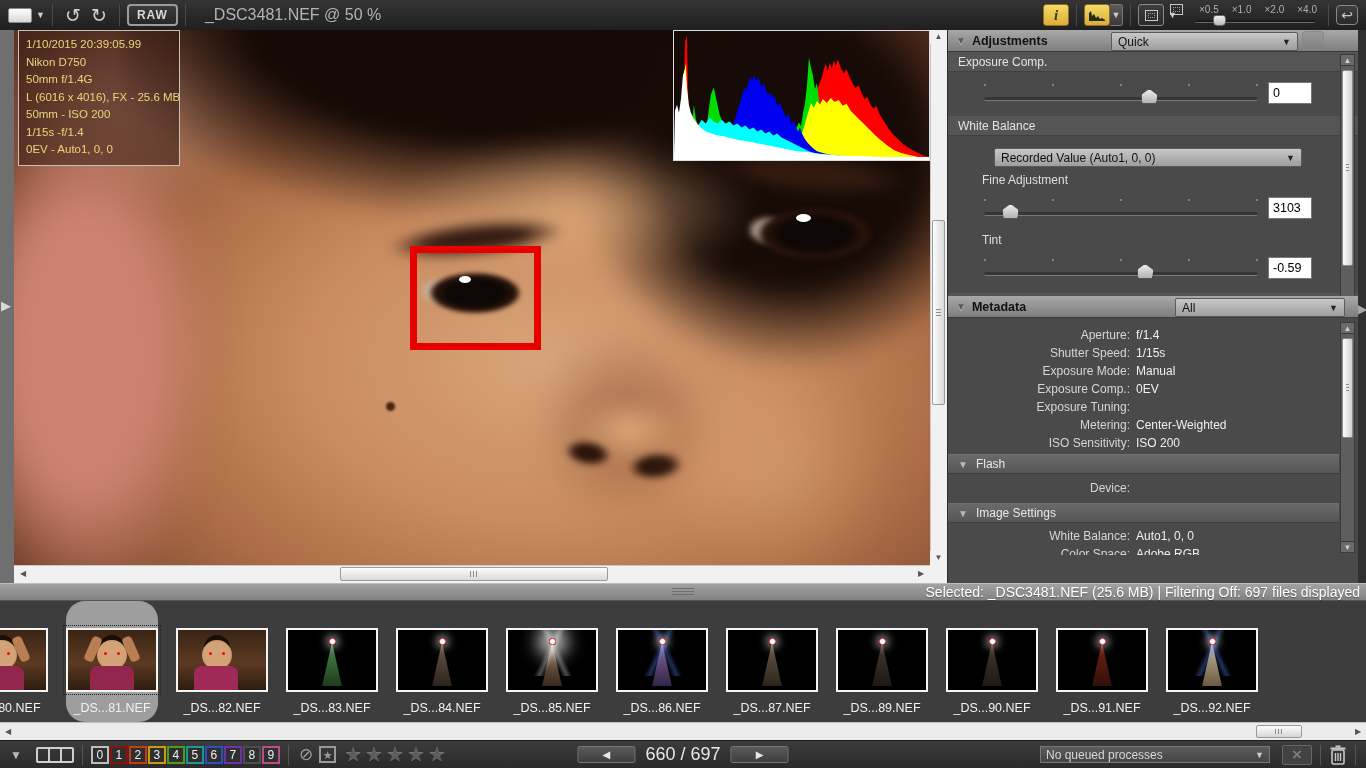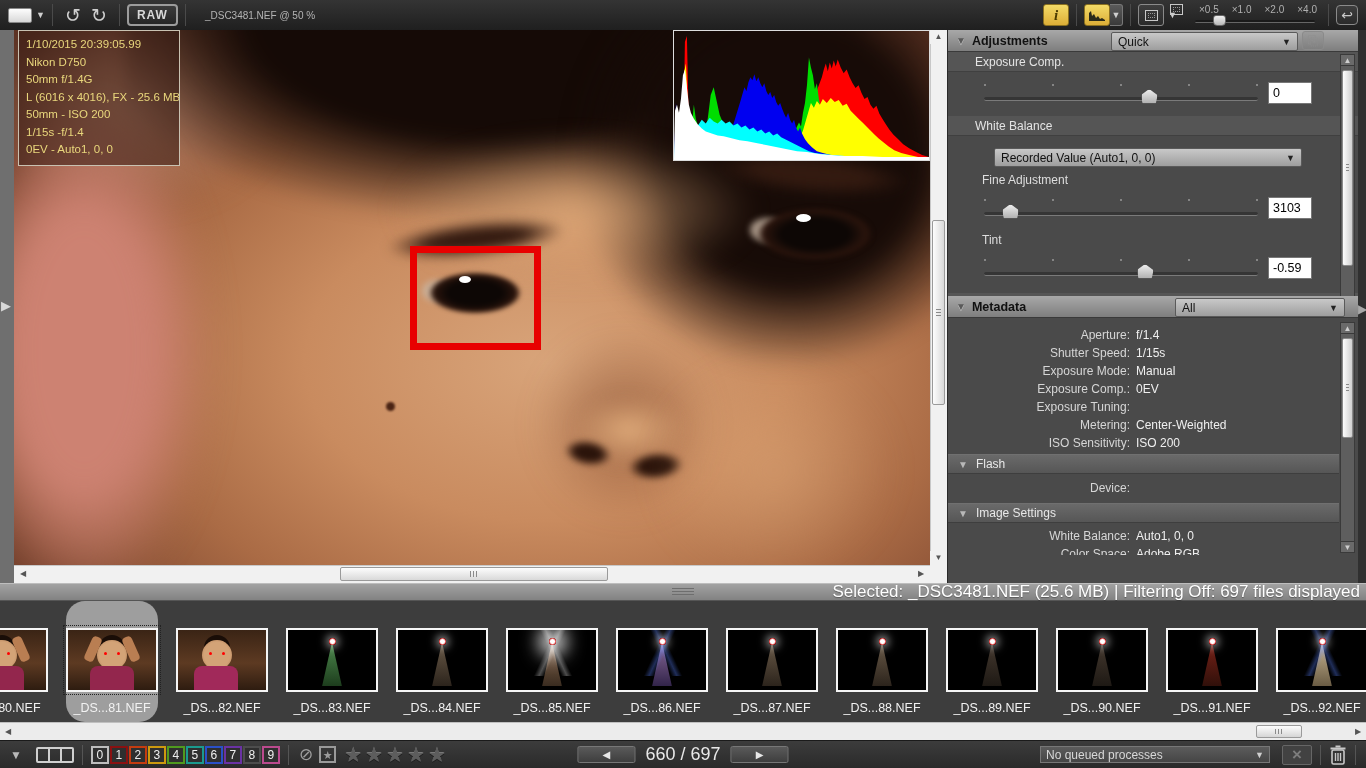--- a/index.html
+++ b/index.html
@@ -12,21 +12,21 @@
   #toolbar { position:absolute; left:0; top:0; width:1366px; height:30px;
     background:linear-gradient(#343434,#1f1f1f); display:flex; align-items:center; }
   .tsep { width:1px; height:22px; background:#4a4a4a; margin:0 7px; }
   .tbtn { display:flex; align-items:center; justify-content:center; color:#c8c8c8; cursor:default; }
   #fmt-btn { margin-left:8px; display:flex; align-items:center; gap:4px; }
   #fmt-swatch { width:24px; height:15px; background:linear-gradient(#fdfdfd,#d8d8d8); border:1px solid #888; border-radius:2px; }
   .caret { color:#cfcfcf; font-size:9px; }
   .undo-redo { font-size:19px; color:#cfcfcf; width:26px; text-align:center; }
   #raw-btn { border:2px solid #9c9c9c; border-radius:4px; color:#d8d8d8; font-weight:bold;
     font-size:12px; letter-spacing:1px; padding:2px 8px; background:linear-gradient(#3c3c3c,#262626); }
-  #doc-title { color:#b4b4b4; font-size:10px; margin-left:12px; }
+  #doc-title { color:#b4b4b4; font-size:16px; margin-left:12px; }
   #toolbar-right { margin-left:auto; display:flex; align-items:center; height:100%; }
   .ybtn { background:linear-gradient(#f3da67,#dcae37); border:1px solid #8a7020; border-radius:3px;
     width:26px; height:22px; display:flex; align-items:center; justify-content:center; }
   #info-btn span { color:#4a3a00; font-weight:bold; font-style:italic; font-family:"Liberation Serif",serif; font-size:15px; }
   #hist-btn svg { display:block; }
   .mini-drop { width:13px; height:22px; background:linear-gradient(#5a5a5a,#3a3a3a); border:1px solid #777;
     border-left:none; border-radius:0 3px 3px 0; display:flex; align-items:center; justify-content:center; }
   #fit-btn { width:26px; height:22px; border:1px solid #8a8a8a; border-radius:3px;
     background:linear-gradient(#3e3e3e,#2a2a2a); }
   .fit-glyph { width:13px; height:11px; border:1px solid #c8c8c8; position:relative; }
@@ -115,21 +115,21 @@
   .sec-head .tri { color:#5a5a5a; font-size:10px; margin:0 6px 0 8px; text-shadow:0 1px 0 #ccc; }
   .sec-head .ttl { font-weight:bold; font-size:12.5px; }
   .drop { height:19px; background:linear-gradient(#c8c8c8,#9e9e9e); border:1px solid #5a5a5a; border-radius:2px;
     color:#111; display:flex; align-items:center; padding:0 6px; }
   .drop .dlabel { flex:1; font-size:12px; overflow:hidden; white-space:nowrap; }
   .drop .caret { color:#222; }
   #adj-mode { position:absolute; right:60px; top:2px; width:187px; }
   #adj-apply-icon { position:absolute; right:34px; top:1px; width:22px; height:19px; border:1px solid #8a8a8a;
     border-radius:3px; color:#8f8f8f; font-size:13px; text-align:center; line-height:18px; background:linear-gradient(#9a9a9a,#808080); }
   .band { height:20px; background:#555555; border-bottom:1px solid #404040; display:flex; align-items:center;
-    padding-left:27px; color:#e4e4e4; }
+    padding-left:10px; color:#e4e4e4; }
   .sub-label { color:#dedede; padding:6px 0 0 34px; }
   .slider-row { position:relative; height:44px; }
   .ticks { position:absolute; left:36px; right:100px; top:12px; display:flex; justify-content:space-between; }
   .ticks i { width:2px; height:2px; background:#9a9a9a; border-radius:50%; }
   .strack { position:absolute; left:36px; right:100px; top:25px; height:4px; background:#353535;
     border-bottom:1px solid #7a7a7a; border-radius:2px; }
   .sthumb { position:absolute; top:17px; width:17px; height:15px;
     background:linear-gradient(#ececec,#b2b2b2); border:1px solid #555;
     clip-path:polygon(50% 0, 100% 42%, 88% 100%, 12% 100%, 0 42%); }
   .valbox { position:absolute; right:46px; top:10px; width:44px; height:22px; background:#fff; color:#000;
@@ -155,21 +155,21 @@
   .floppy { width:17px; height:15px; margin-right:8px; position:relative; opacity:.75; }
   .floppy .body { position:absolute; inset:0; border:2px solid #9a9a9a; border-radius:1px; }
   .floppy .lbl { position:absolute; left:3px; bottom:2px; width:9px; height:5px; background:#9a9a9a; }
   .floppy .sht { position:absolute; left:5px; top:2px; width:6px; height:4px; background:#9a9a9a; }
   .floppy.pen::after { content:""; position:absolute; left:-4px; top:4px; width:14px; height:3px; background:#b8b8b8;
     transform:rotate(-40deg); }
 
   
   #statusbar { position:absolute; left:0; top:583px; width:1366px; height:18px;
     background:linear-gradient(#a2a2a2,#828282); border-top:1px solid #bdbdbd; border-bottom:1px solid #555;
-    color:#fff; font-size:17px; display:flex; align-items:center; }
+    color:#fff; font-size:14px; display:flex; align-items:center; }
   #statusbar .grip { position:absolute; left:672px; top:4px; width:22px; height:9px;
     background:repeating-linear-gradient(#6e6e6e 0 1px, transparent 1px 3px); }
   #status-text { margin-left:auto; padding-right:6px; text-shadow:0 1px 1px rgba(0,0,0,.35); }
 
   
   #filmstrip { position:absolute; left:0; top:601px; width:1366px; height:139px; background:#3d3d3d; overflow:hidden; }
   #strip-items { position:absolute; left:-44px; top:0; display:flex; gap:18px; height:121px; }
   .fitem { width:92px; padding-top:27px; display:flex; flex-direction:column; align-items:center; }
   .fitem.sel { background:#9e9e9e; height:121px;border-radius:19px; }
   .thumbwrap { width:92px; height:64px; background:#f5f5f5; padding:2px; position:relative; }
@@ -582,26 +582,20 @@
           <div class="tlabel">_DS...86.NEF</div>
         </div>
         <div class="fitem">
           <div class="thumbwrap">
             <div class="timg" data-kind="tree-dim"></div>
           </div>
           <div class="tlabel">_DS...87.NEF</div>
         </div>
         <div class="fitem">
           <div class="thumbwrap">
-            <div class="timg" data-kind="tree-dim"></div>
-          </div>
-          <div class="tlabel">_DS...88.NEF</div>
-        </div>
-        <div class="fitem">
-          <div class="thumbwrap">
             <div class="timg" data-kind="tree-dark"></div>
           </div>
           <div class="tlabel">_DS...89.NEF</div>
         </div>
         <div class="fitem">
           <div class="thumbwrap">
             <div class="timg" data-kind="tree-dark"></div>
           </div>
           <div class="tlabel">_DS...90.NEF</div>
         </div>

